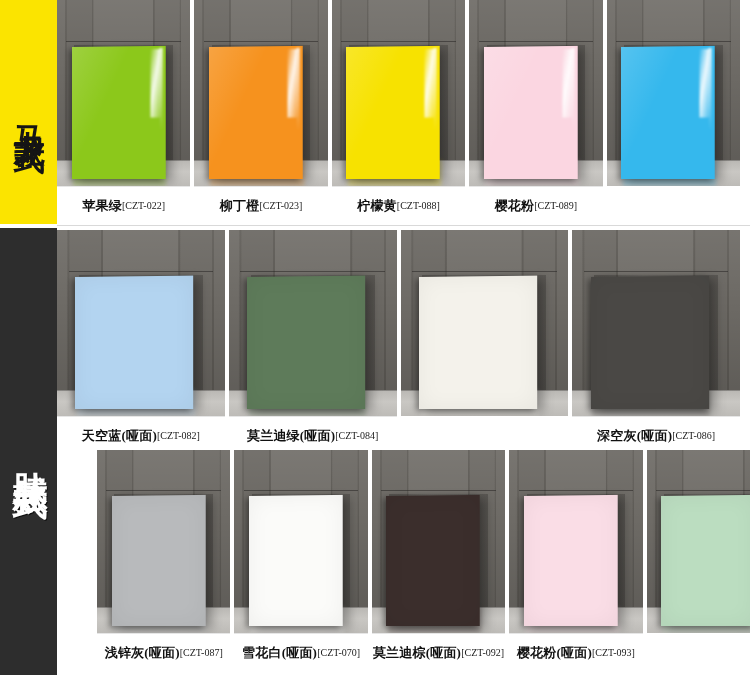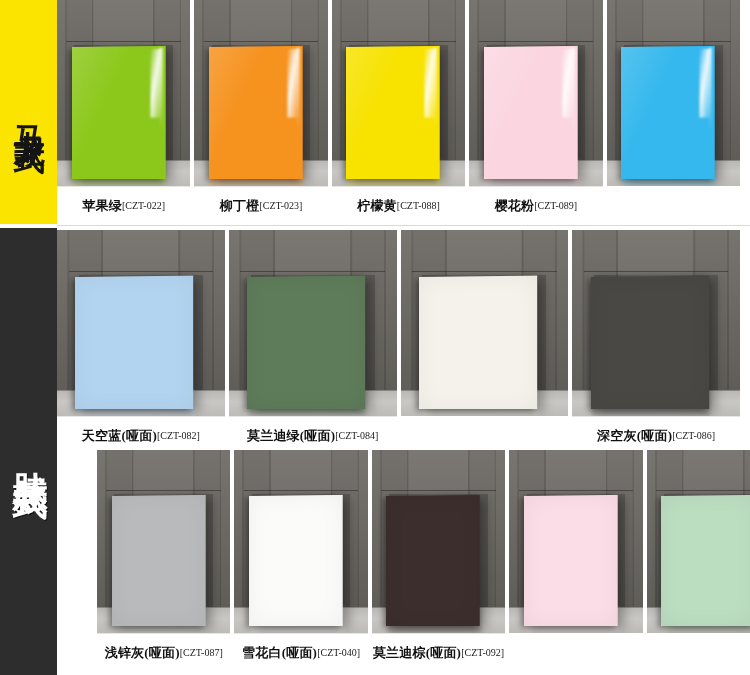--- a/index.html
+++ b/index.html
@@ -350,21 +350,21 @@
           <div class="wall-seam"></div>
           <div class="alcove"></div>
           <div class="floor"></div>
           <div class="floor-reflect" style="background: rgb(251, 251, 249);"></div>
           <div class="board">
             <div class="board-face" style="background: rgb(251, 251, 249);"></div>
           </div>
         </div>
         <div class="caption">
           <span class="cap-name">雪花白(哑面)</span>
-          <span class="cap-code">[CZT-040]</span>
+          <span class="cap-code">[CZT-070]</span>
         </div>
       </div>
 
       <div class="cell matte">
         <div class="scene">
           <div class="wall"></div>
           <div class="wall-seam"></div>
           <div class="alcove"></div>
           <div class="floor"></div>
           <div class="floor-reflect" style="background: rgb(59, 46, 44);"></div>
@@ -381,20 +381,24 @@
       <div class="cell matte">
         <div class="scene">
           <div class="wall"></div>
           <div class="wall-seam"></div>
           <div class="alcove"></div>
           <div class="floor"></div>
           <div class="floor-reflect" style="background: rgb(250, 221, 230);"></div>
           <div class="board">
             <div class="board-face" style="background: rgb(250, 221, 230);"></div>
           </div>
+        </div>
+        <div class="caption">
+          <span class="cap-name">樱花粉(哑面)</span>
+          <span class="cap-code">[CZT-093]</span>
         </div>
       </div>
 
       <div class="cell matte last">
         <div class="scene">
           <div class="wall"></div>
           <div class="wall-seam"></div>
           <div class="alcove"></div>
           <div class="floor"></div>
           <div class="floor-reflect" style="background: rgb(187, 221, 192);"></div>

